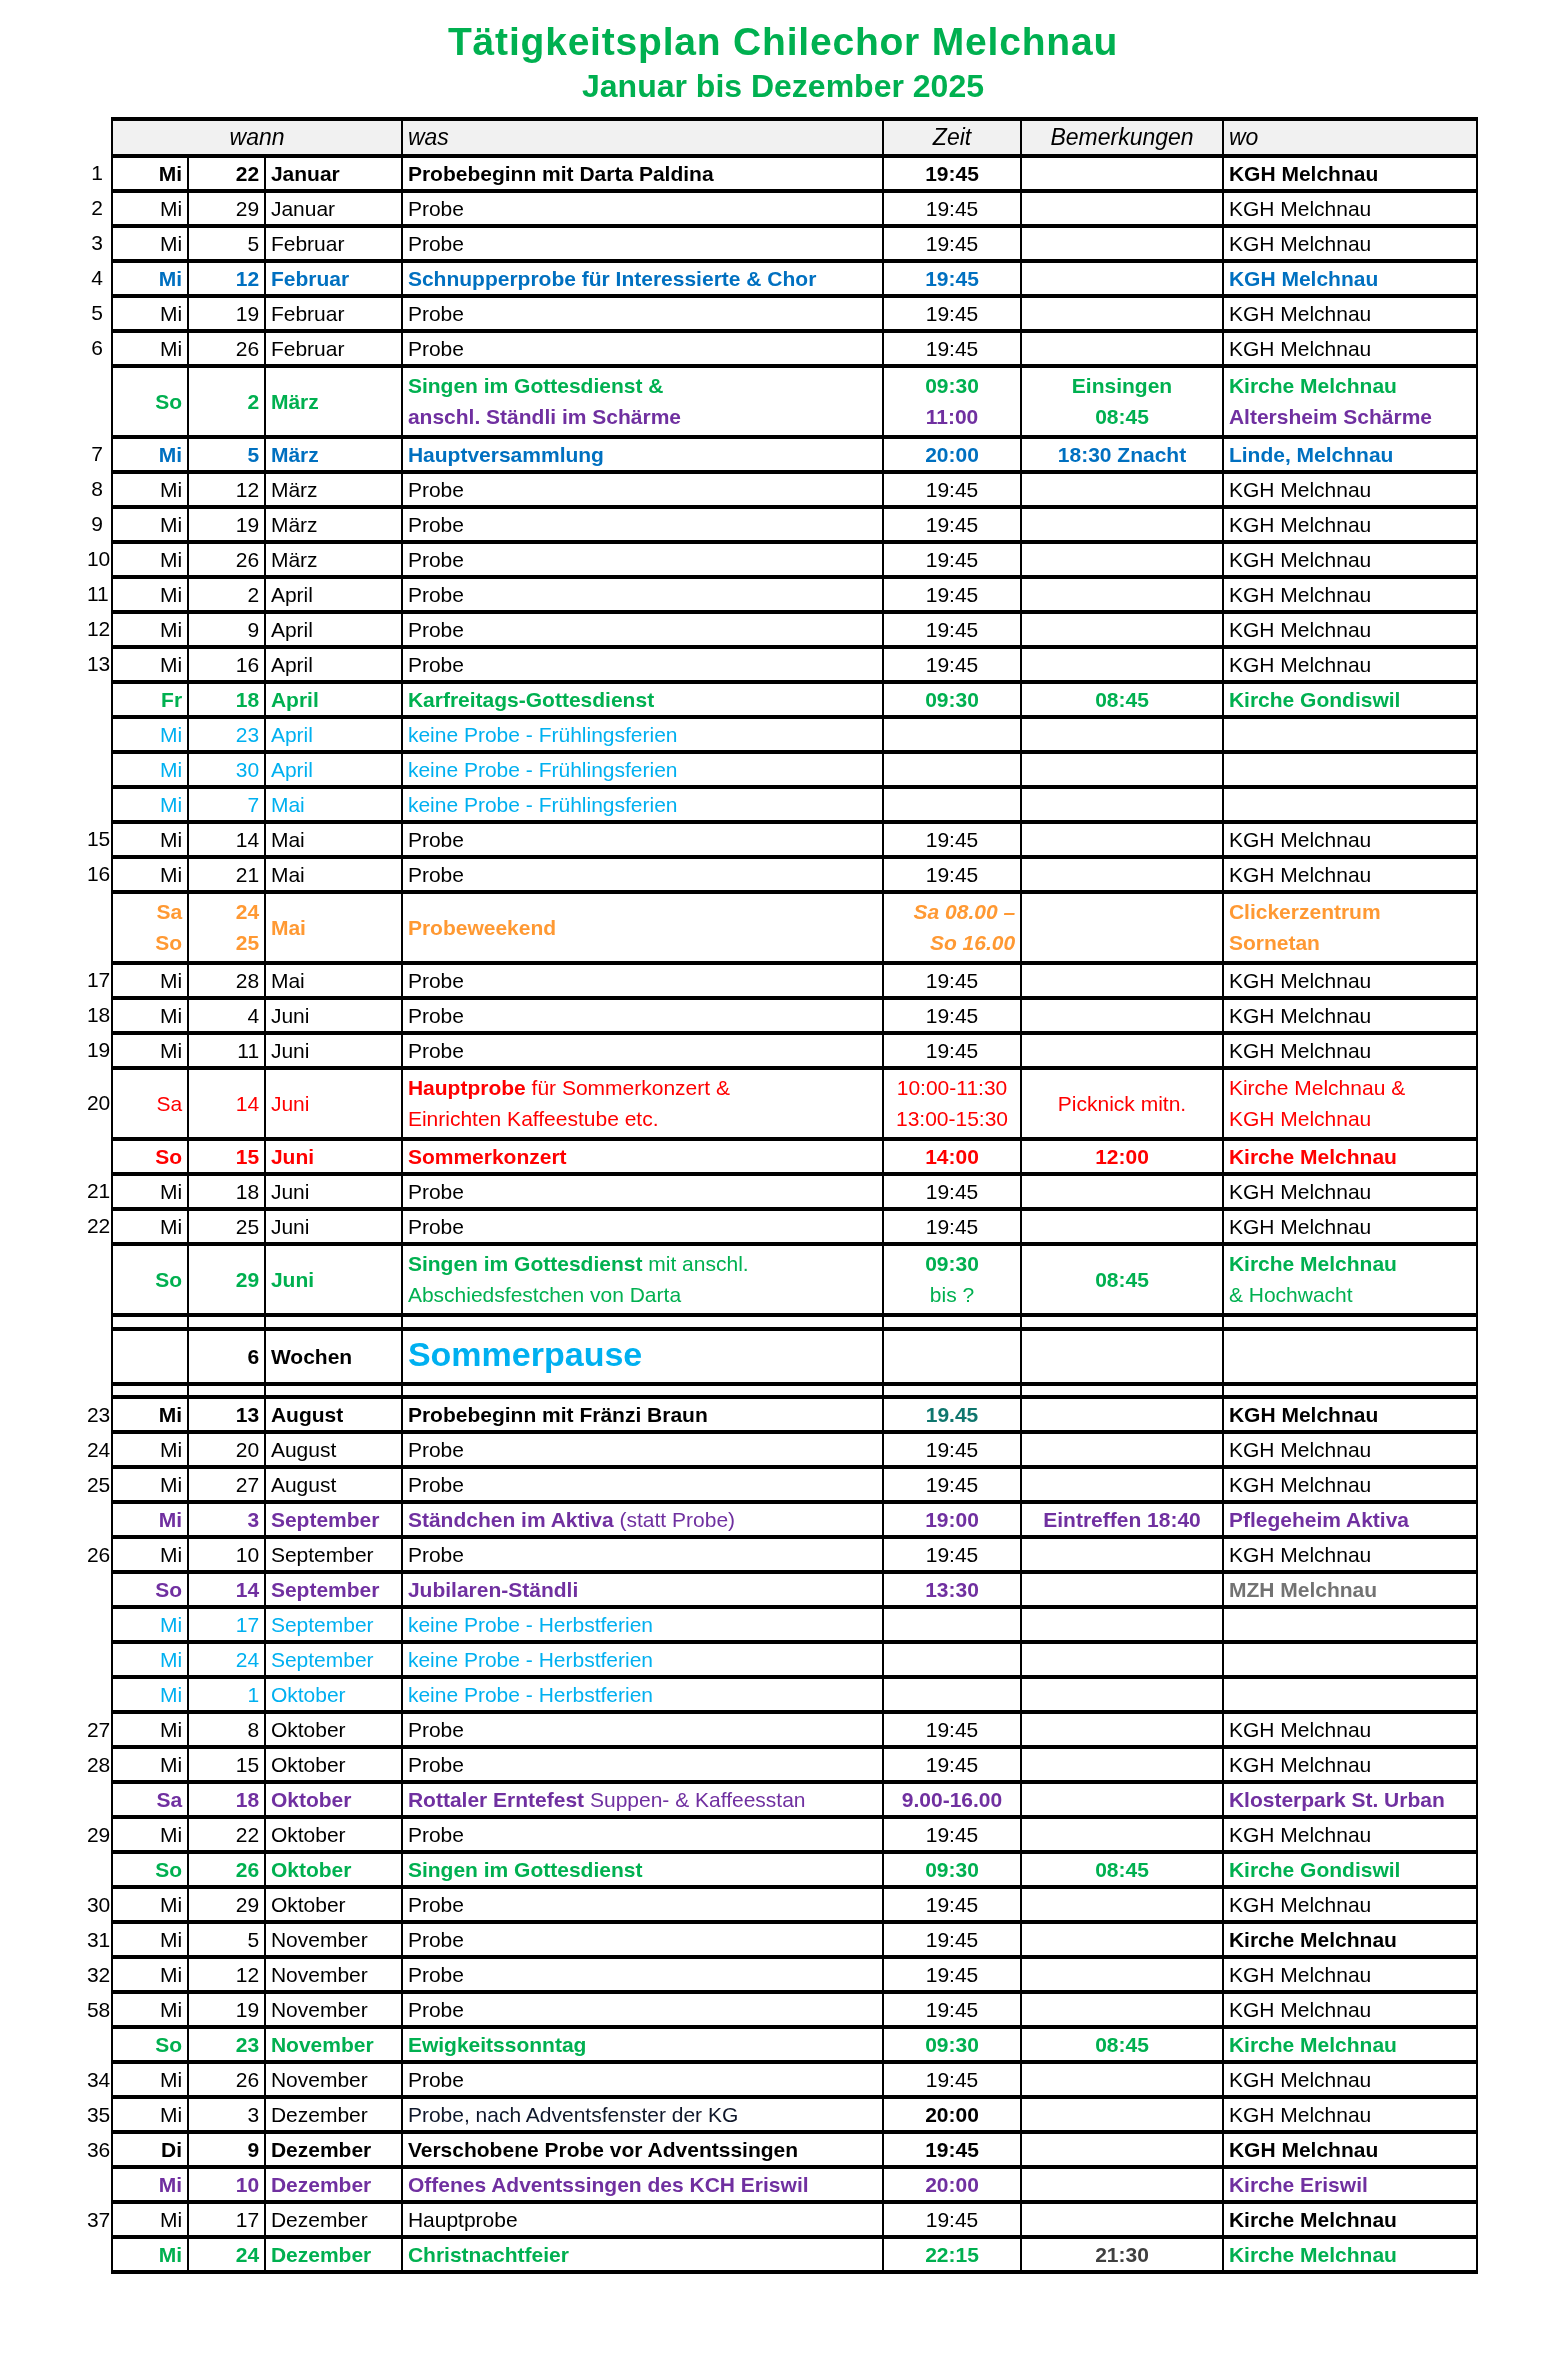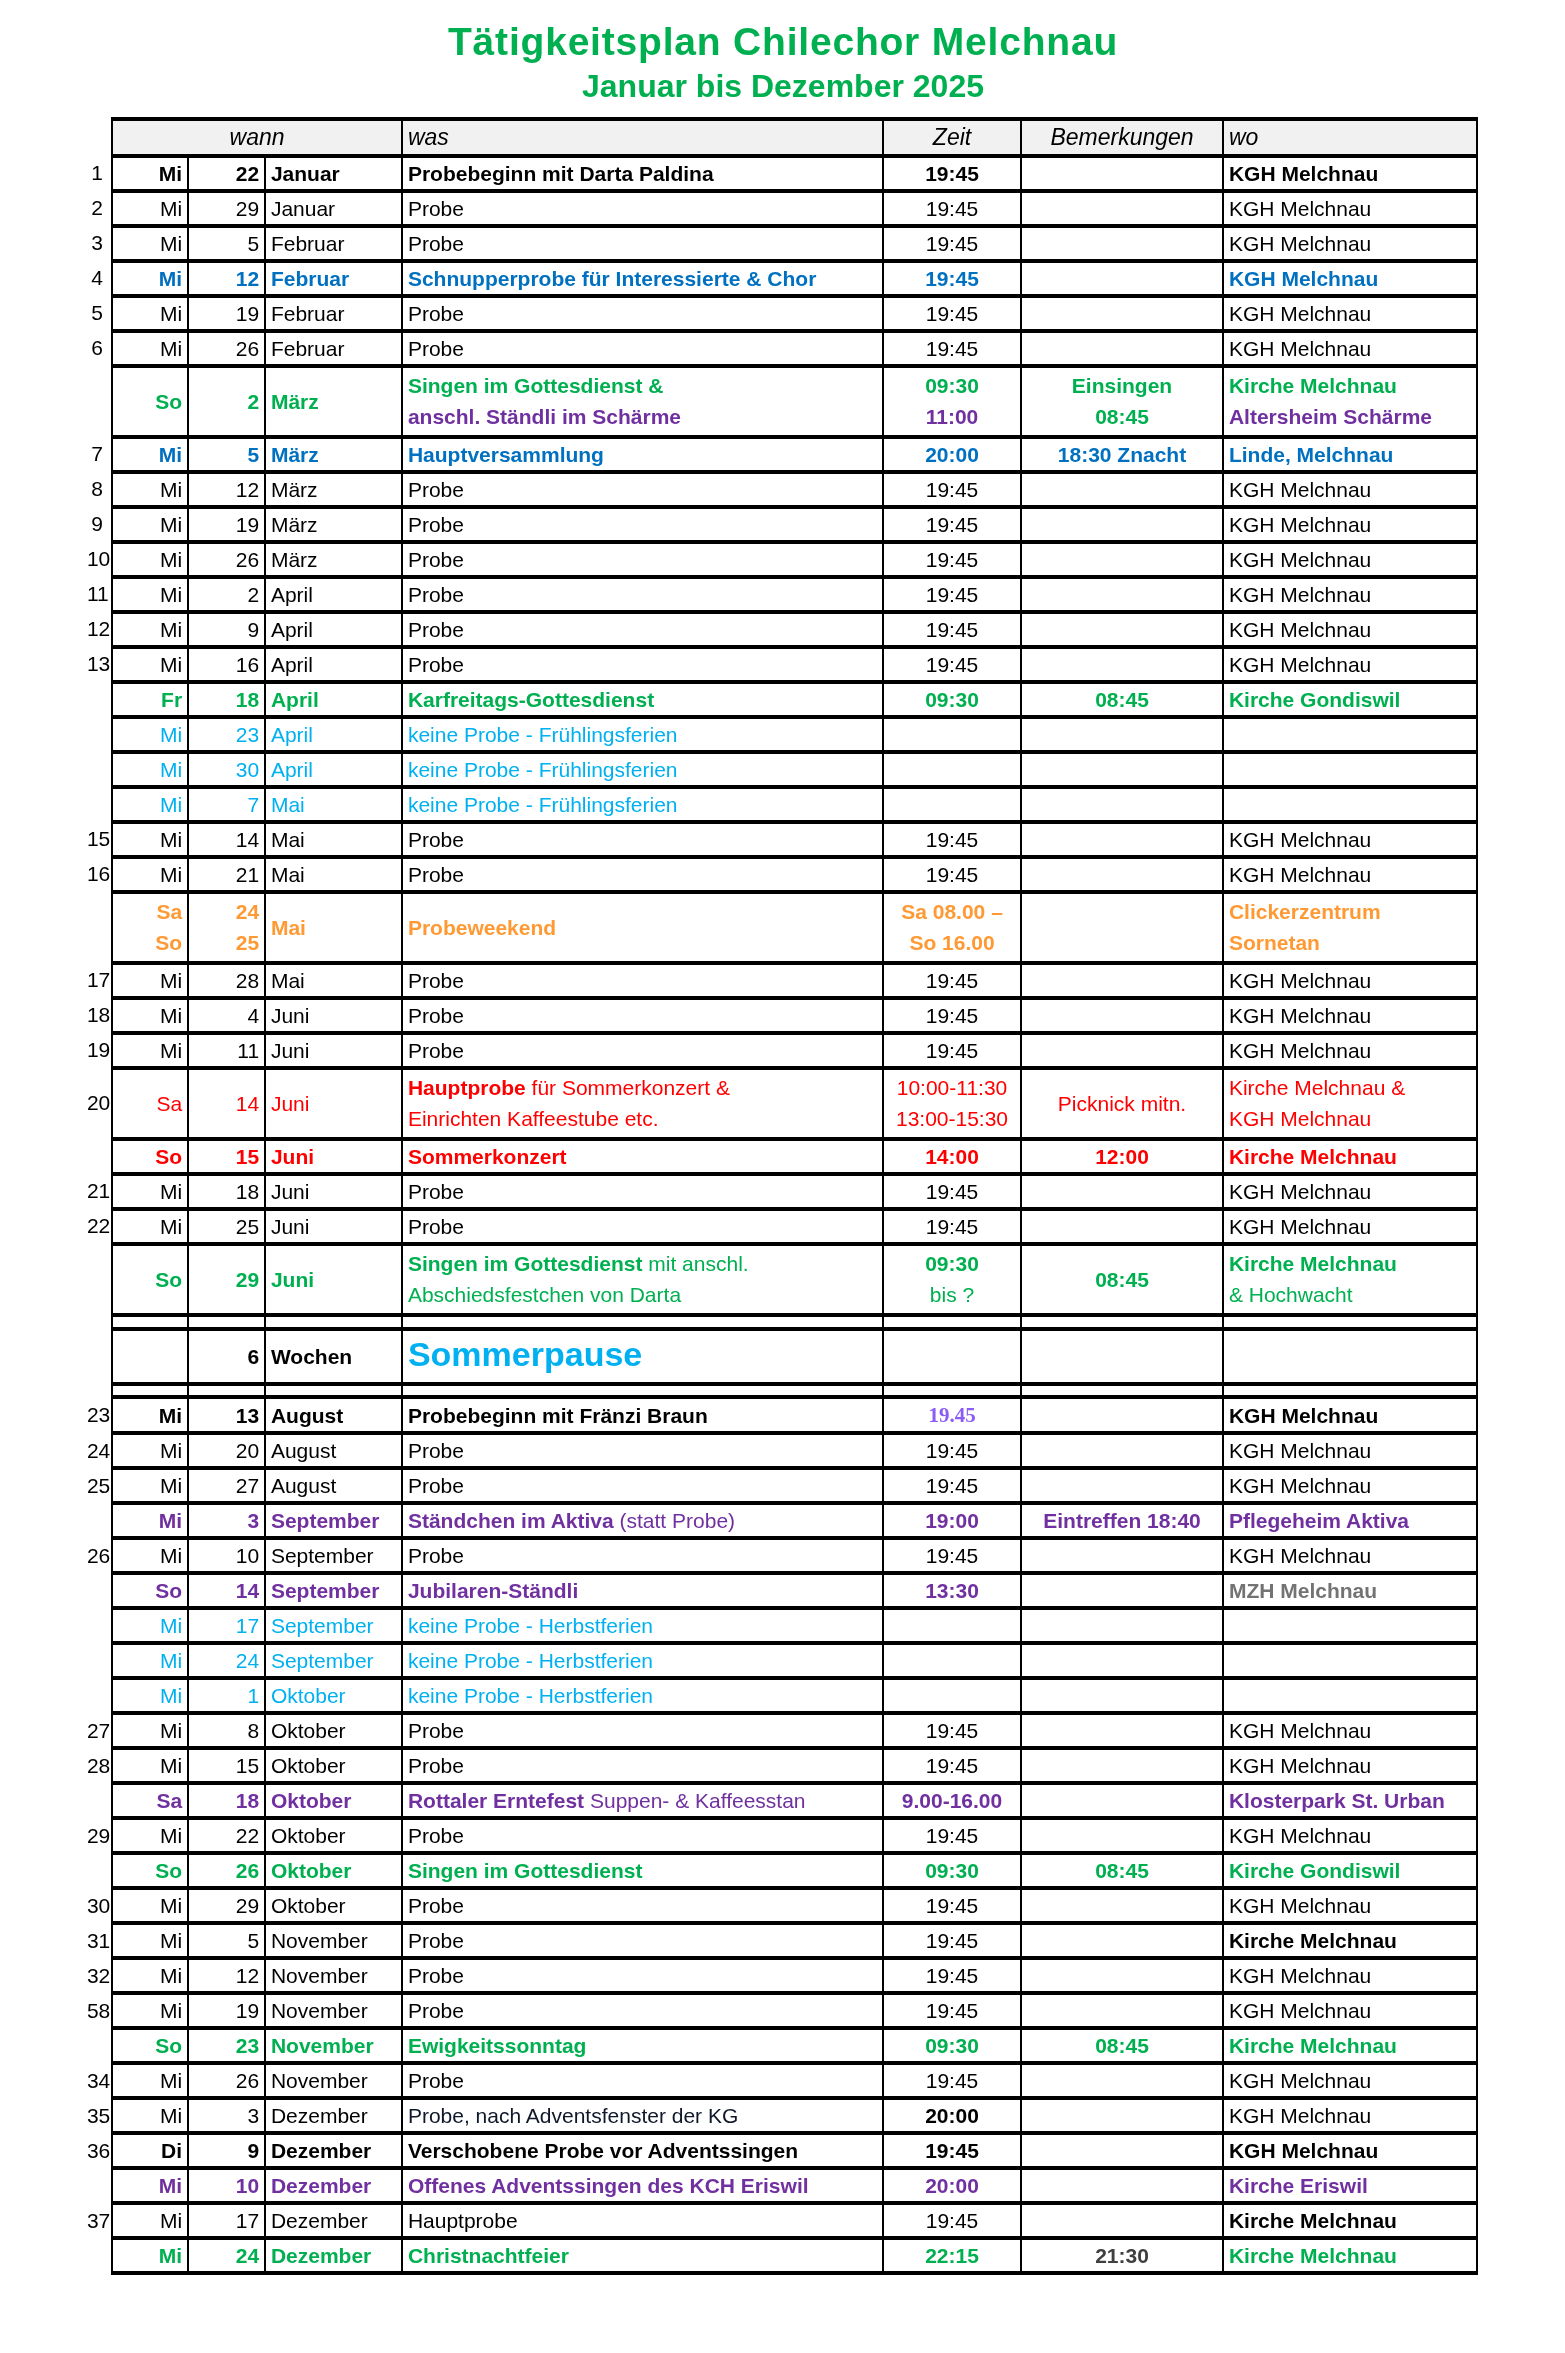--- a/index.html
+++ b/index.html
@@ -16,21 +16,21 @@
   th{background:#F1F1F1;font-style:italic;font-weight:normal;font-size:23px;height:33px;}
   th.h-wann,th.h-zeit,th.h-bem{text-align:center;}
   th.h-was,th.h-wo{text-align:left;}
   tr.n td{height:31px;}
   tr.tall td{height:67px;}
   tr.thin td{height:9.8px;}
   tr.pause td{height:47px;}
   td.day,td.date{text-align:right;}
   td.month,td.was,td.wo{text-align:left;}
   td.zeit,td.bem{text-align:center;}
-  tr.zl td.zeit{text-align:center;}
+  tr.zl td.zeit{text-align:right;font-style:italic;}
   .ln{line-height:31px;white-space:nowrap;}
   tr.pause .ln{line-height:47px;}
   span.big{font-size:34px;}
 </style>
 </head>
 <body>
 
 <div class="titles">
   <div class="title">Tätigkeitsplan Chilechor Melchnau</div>
   <div class="subtitle">Januar bis Dezember 2025</div>
@@ -754,21 +754,21 @@
         <td class="date">
           <div class="ln"><span style="font-weight: 700; color: rgb(0, 0, 0);">13</span></div>
         </td>
         <td class="month">
           <div class="ln"><span style="font-weight: 700; color: rgb(0, 0, 0);">August</span></div>
         </td>
         <td class="was">
           <div class="ln"><span style="font-weight: 700; color: rgb(0, 0, 0);">Probebeginn mit Fränzi Braun</span></div>
         </td>
         <td class="zeit">
-          <div class="ln"><span style="font-weight: 700; color: #8b5cf6; font-family: Liberation Serif, serif;">19.45</span></div>
+          <div class="ln"><span style="font-weight: 700; color: #0f766e;">19.45</span></div>
         </td>
         <td class="bem"></td>
         <td class="wo">
           <div class="ln"><span style="font-weight: 700; color: rgb(0, 0, 0);">KGH Melchnau</span></div>
         </td>
       </tr>
       <tr class="n">
         <td class="rownum">24</td>
         <td class="day">
           <div class="ln"><span style="font-weight: 400; color: rgb(0, 0, 0);">Mi</span></div>

